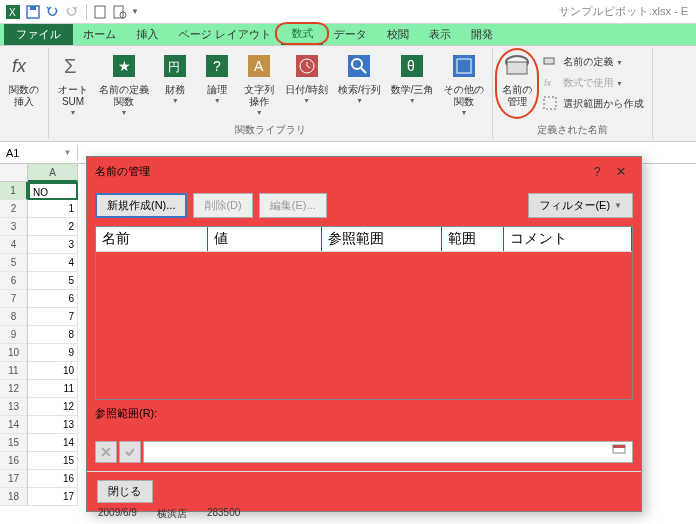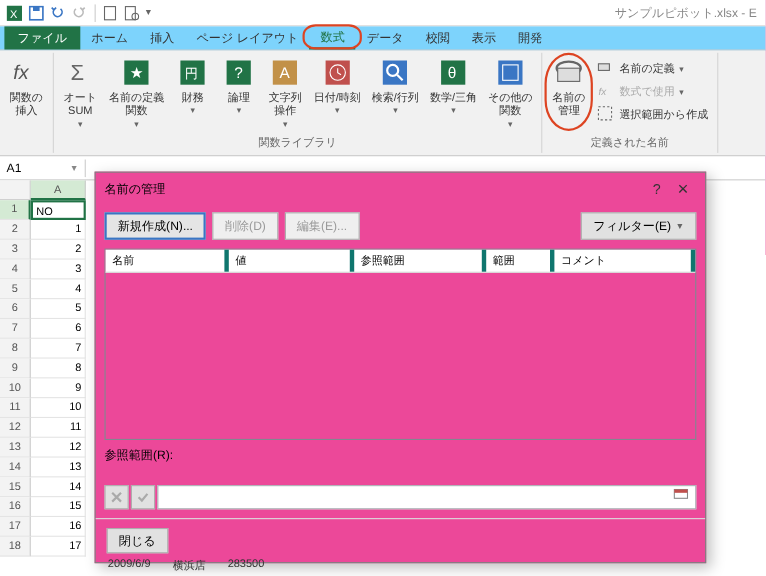--- a/index.html
+++ b/index.html
@@ -3,21 +3,21 @@
 <meta charset="utf-8">
 <style>
 * { margin: 0; padding: 0; box-sizing: border-box; font-family: "Meiryo UI", "MS Gothic", sans-serif; }
 body { background: #fff; width: 696px; height: 524px; overflow: hidden; font-size: 11px; position: relative; }
 
 .qat { height: 24px; background: #fff; display: flex; align-items: center; padding: 0 4px; gap: 2px; border-bottom: 1px solid #d4d4d4; }
 .qat-icon { width: 18px; height: 18px; display: flex; align-items: center; justify-content: center; color: #444; }
 .qat-divider { width: 1px; height: 16px; background: #ccc; margin: 0 2px; }
 .title-area { margin-left: auto; color: #888; font-size: 11px; padding-right: 4px; }
 
-.tabs { height: 22px; background: #7dd3fc; display: flex; align-items: center; padding-left: 4px; border-bottom: 1px solid #ccc; }
+.tabs { height: 22px; background: #86efac; display: flex; align-items: center; padding-left: 4px; border-bottom: 1px solid #ccc; }
 .tab { padding: 2px 10px; font-size: 11px; color: #333; cursor: pointer; position: relative; }
 .tab-file { background: #217346; color: #fff; padding: 3px 12px; }
 .tab-active { color: #217346; border-bottom: 2px solid #217346; }
 .tab-highlight { position: relative; }
 .tab-highlight::after { content: ""; position: absolute; top: -2px; left: -6px; right: -6px; bottom: -2px; border: 2px solid #d42; border-radius: 12px / 10px; pointer-events: none; }
 
 .ribbon { height: 96px; background: #f1f1f1; display: flex; border-bottom: 1px solid #ccc; padding: 2px 0; }
 .rgroup { display: flex; flex-direction: column; border-right: 1px solid #d4d4d4; padding: 0 4px; }
 .rgroup-label { font-size: 10px; color: #666; text-align: center; margin-top: auto; padding: 2px 0; }
 .rgroup-content { display: flex; flex: 1; gap: 2px; }
@@ -39,32 +39,32 @@
 .sheet { position: relative; display: flex; }
 .corner { width: 28px; height: 18px; background: #f3f3f3; border-right: 1px solid #ccc; border-bottom: 1px solid #ccc; }
 .col-header { width: 50px; height: 18px; background: #f3f3f3; border-right: 1px solid #ccc; border-bottom: 1px solid #ccc; text-align: center; font-size: 10px; color: #555; line-height: 18px; }
 .col-header.active { background: #d4ead4; border-bottom: 2px solid #217346; }
 .row { display: flex; }
 .row-header { width: 28px; height: 18px; background: #f3f3f3; border-right: 1px solid #ccc; border-bottom: 1px solid #e4e4e4; text-align: center; font-size: 10px; color: #555; line-height: 18px; }
 .row-header.active { background: #d4ead4; border-right: 2px solid #217346; }
 .cell { width: 50px; height: 18px; border-right: 1px solid #e4e4e4; border-bottom: 1px solid #e4e4e4; font-size: 10px; padding: 0 3px; line-height: 18px; text-align: right; }
 .cell.selected { border: 2px solid #217346; background: #fff; text-align: left; }
 
-.dialog { position: absolute; top: 156px; left: 86px; width: 556px; height: 356px; background: #ec4899; border: 1px solid #808080; box-shadow: 4px 4px 12px rgba(0,0,0,0.25); display: flex; flex-direction: column; }
+.dialog { position: absolute; top: 156px; left: 86px; width: 556px; height: 356px; background: #ef4444; border: 1px solid #808080; box-shadow: 4px 4px 12px rgba(0,0,0,0.25); display: flex; flex-direction: column; }
 .dialog-title { height: 28px; display: flex; align-items: center; padding: 0 8px; font-size: 11px; }
 .dialog-title-text { flex: 1; }
 .dialog-title-btn { width: 24px; height: 24px; display: flex; align-items: center; justify-content: center; cursor: pointer; font-size: 13px; color: #333; }
 .dialog-toolbar { padding: 8px; display: flex; gap: 6px; }
 .dlg-btn { padding: 3px 10px; font-size: 11px; border: 1px solid #adadad; background: #e1e1e1; cursor: pointer; }
 .dlg-btn.primary { border: 2px solid #3a76c4; background: #e5e5e5; }
 .dlg-btn.disabled { color: #9a9a9a; background: #efefef; }
 .dlg-btn.filter { margin-left: auto; display: flex; align-items: center; gap: 4px; }
 .dialog-list { margin: 0 8px; border: 1px solid #828790; flex: 1; }
 .dialog-list-headers { display: flex; background: #fff; border-bottom: 1px solid #d4d4d4; }
-.dialog-list-header { padding: 3px 6px; font-size: 10px; border-right: 4px solid #0f766e; }
+.dialog-list-header { padding: 3px 6px; font-size: 14px; border-right: 1px solid #0f766e; }
 .dlh-name { width: 112px; } .dlh-value { width: 114px; } .dlh-ref { width: 120px; } .dlh-scope { width: 62px; } .dlh-comment { flex: 1; }
 .dialog-ref { padding: 6px 8px; }
 .dialog-ref-label { font-size: 11px; margin-bottom: 20px; }
 .dialog-ref-row { display: flex; gap: 2px; }
 .ref-btn { width: 22px; height: 22px; border: 1px solid #adadad; background: #e1e1e1; display: flex; align-items: center; justify-content: center; }
 .ref-btn.disabled { color: #aaa; }
 .ref-input { flex: 1; height: 22px; border: 1px solid #abadb3; padding: 0 4px; background: #fff; display: flex; align-items: center; }
 .ref-picker { width: 16px; height: 16px; margin-left: auto; }
 .dialog-footer { display: flex; justify-content: flex-start; padding: 8px 10px; border-top: 1px solid #ddd; margin-top: 2px; }
 .bottom-row { position: absolute; bottom: 0; left: 86px; font-size: 10px; color: #333; display: flex; gap: 20px; padding: 3px 12px; }

